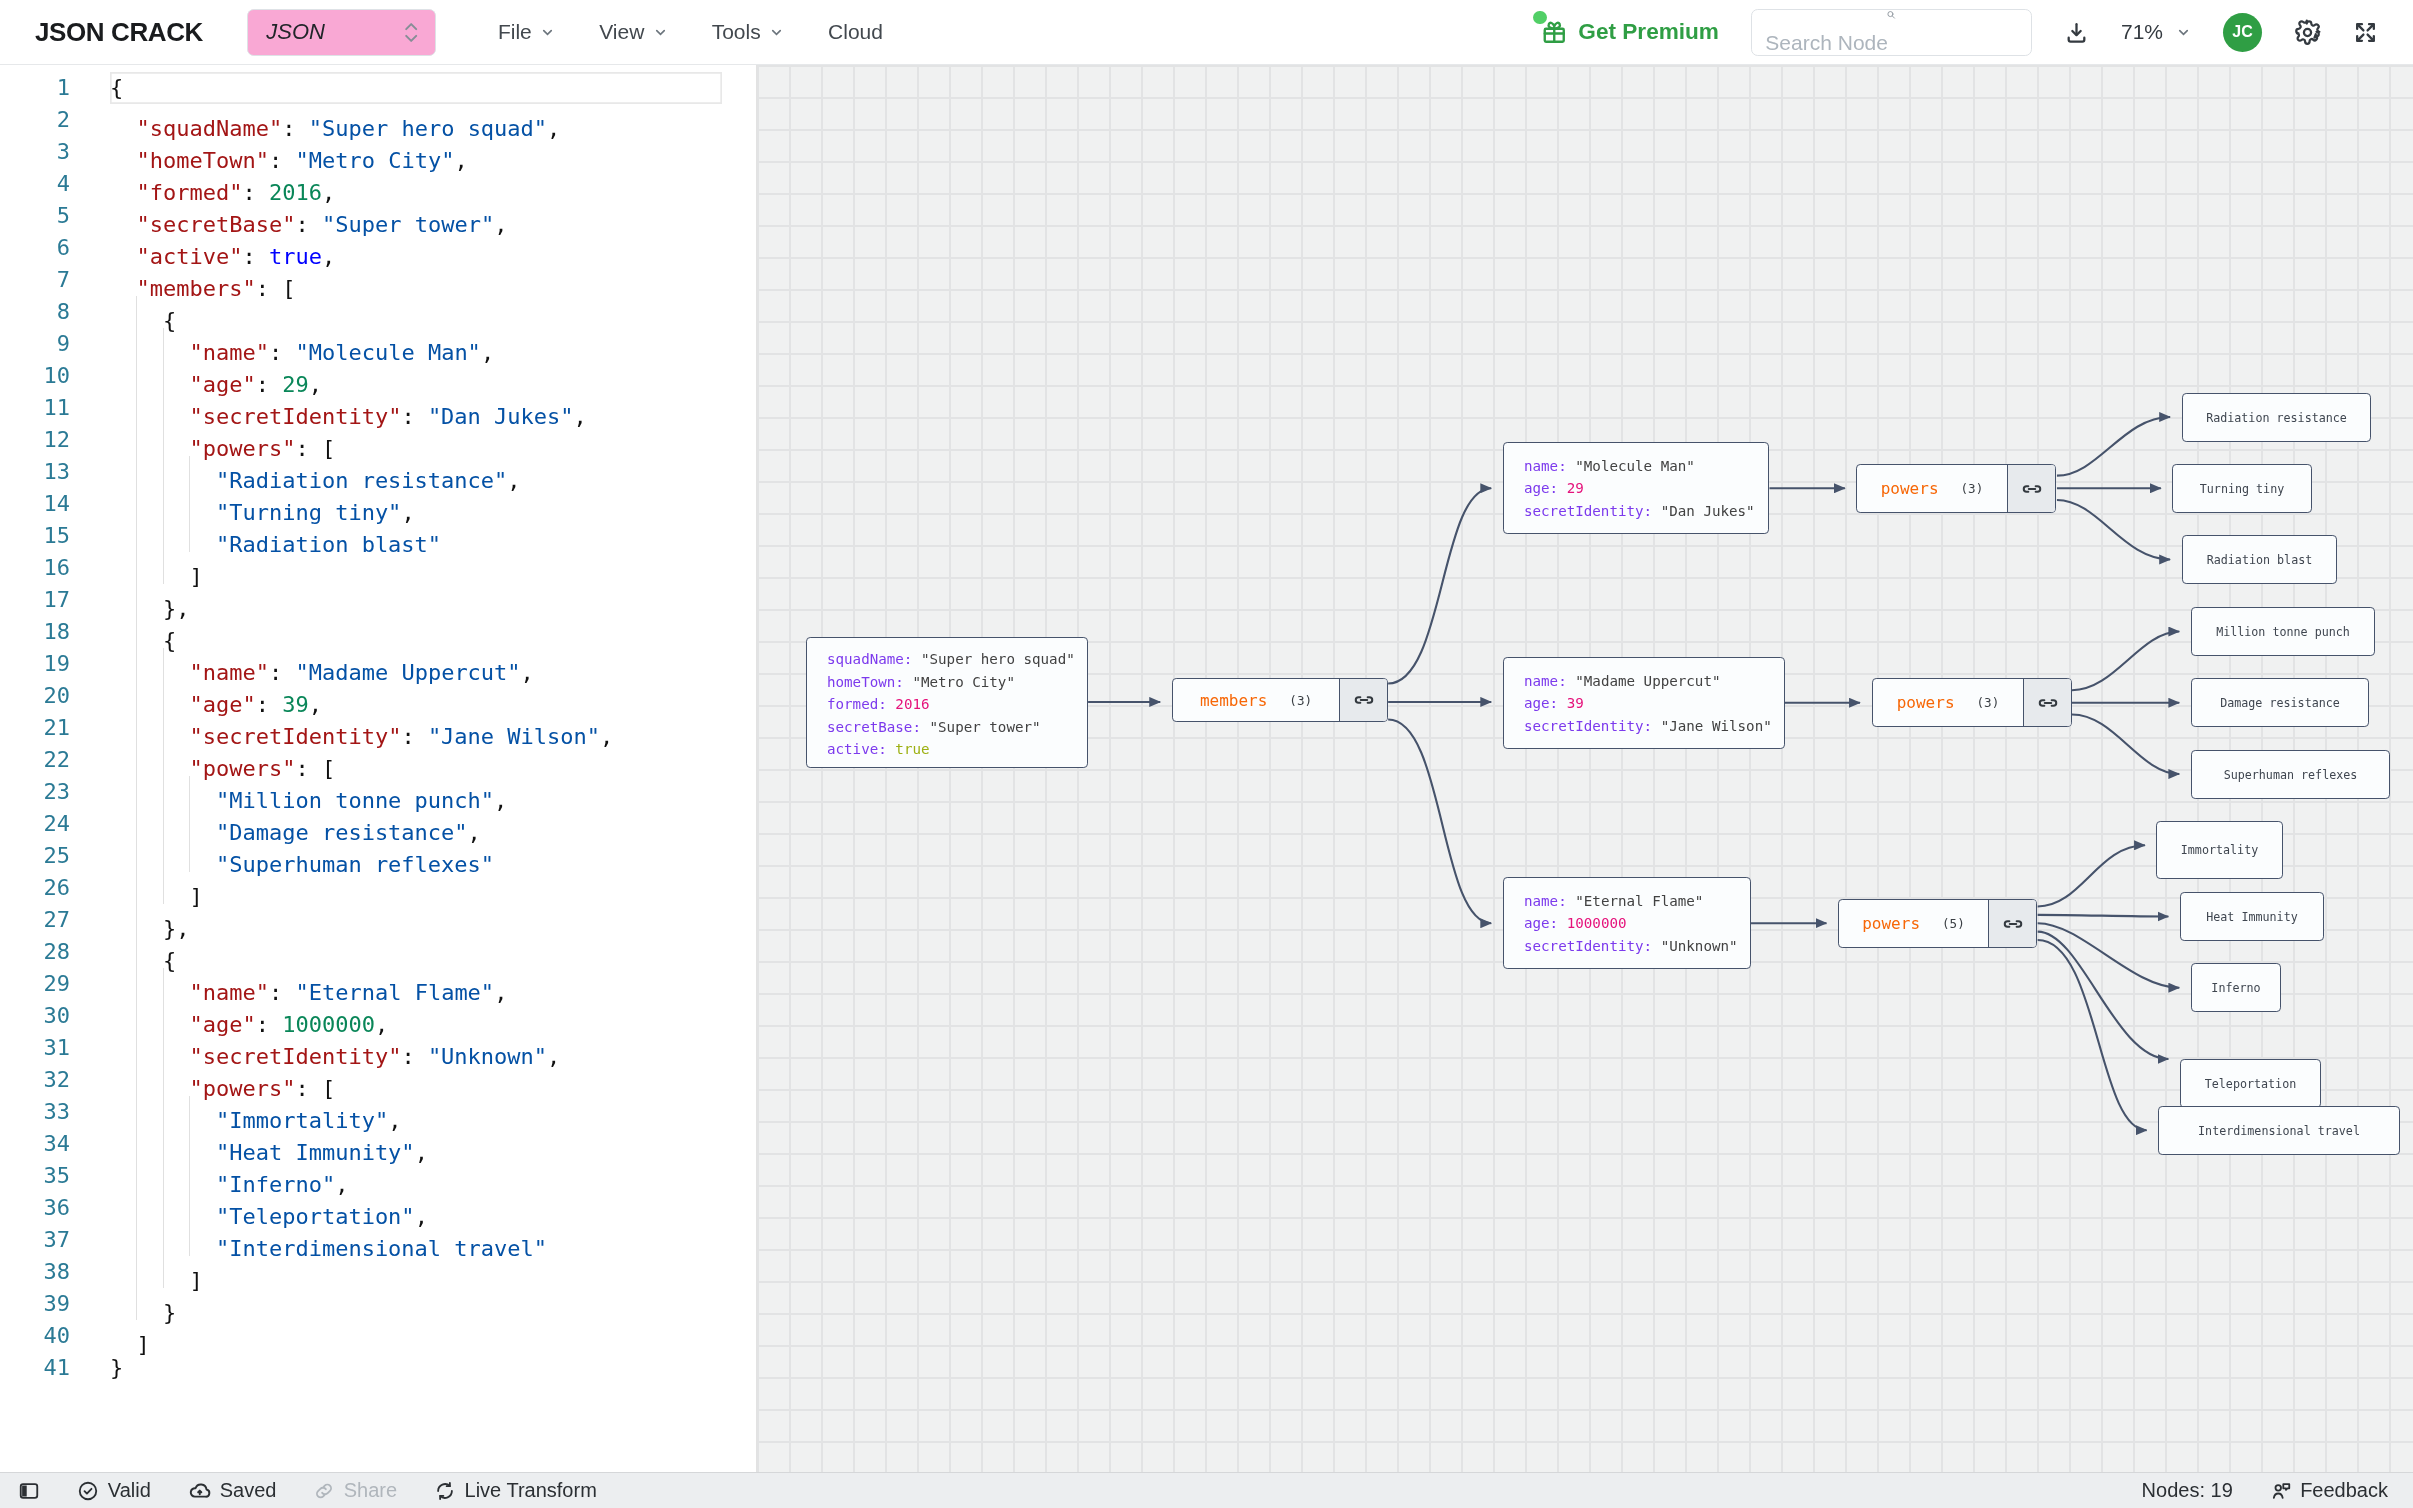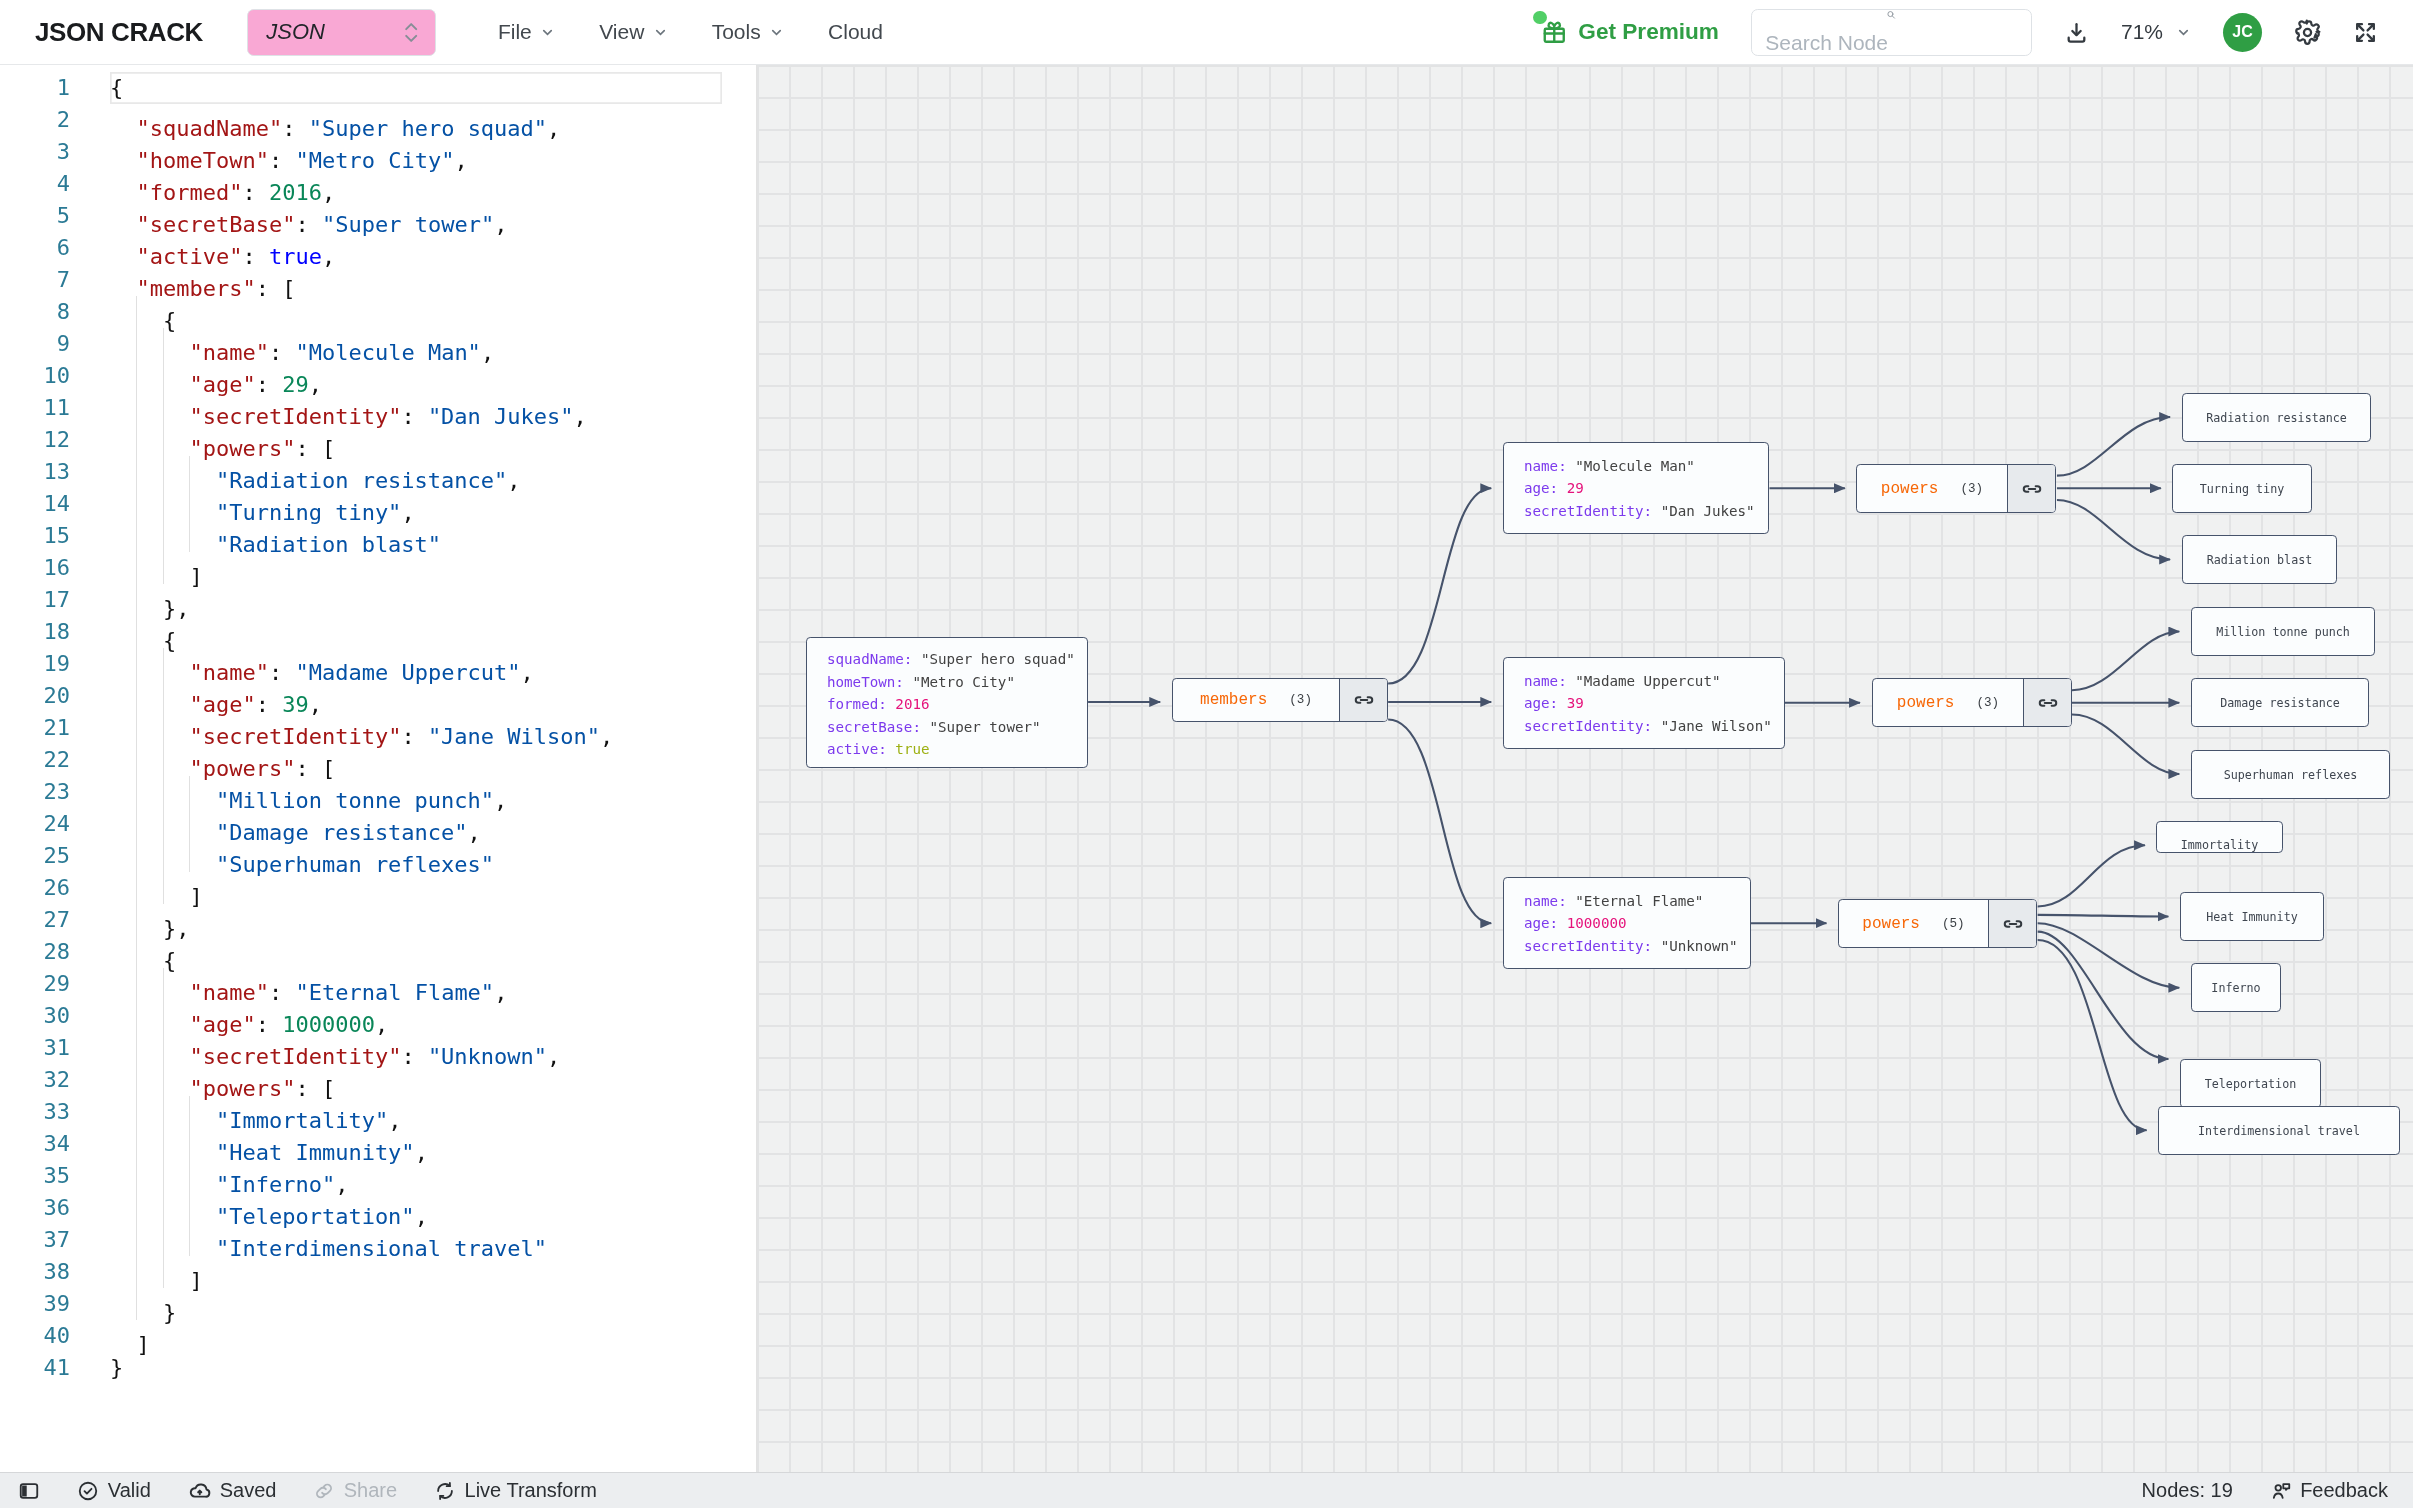--- a/index.html
+++ b/index.html
@@ -58,21 +58,21 @@
       linear-gradient(to bottom,#e2e3e4 1.7px,transparent 1.7px);
     background-size:32px 32px; overflow:hidden; }
   .edges { position:absolute; left:0; top:0; }
   .gnode { position:absolute; background:#fbfdfe; border:1.7px solid #46536b; border-radius:4.2px;
     font-family:"DejaVu Sans Mono", monospace; cursor:pointer; }
   .obj { padding:10px 0 0 20px; }
   .grow { font-size:14.2px; line-height:22.6px; white-space:pre; }
   .gkey { color:#7c3aed; }
   .v-s { color:#424242; } .v-n { color:#e5127b; } .v-b { color:#9db012; }
   .parent { display:flex; overflow:hidden; padding:0; }
-  .pmain { flex:1; display:flex; align-items:center; justify-content:center; gap:22px;font-family:Liberation Mono, monospace; }
+  .pmain { flex:1; display:flex; align-items:center; justify-content:center; gap:22px; }
   .plabel { color:#f76707; font-size:16px; }
   .pcount { color:#3a3f44; font-size:12.6px; }
   .plink { width:48px; flex:none; background:#e7eaed; border-left:1.7px solid #46536b;
     display:flex; align-items:center; justify-content:center; color:#343a40; }
   .leaf { display:flex; align-items:center; justify-content:center; font-size:11.7px; color:#3f4650; }
 
   
   .statusbar { position:absolute; left:0; bottom:0; width:2413px; height:36px; background:#eceef0;
     border-top:0.8px solid #d5d7d9; display:flex; align-items:center; justify-content:space-between;
     padding:0 25px 0 18.4px; z-index:5; }
@@ -340,21 +340,21 @@
     </div>
     <div class="plink">
       <svg width="22" height="22" viewBox="0 0 24 24" fill="none" stroke="currentColor" stroke-width="2.2" stroke-linecap="round">
           <path d="M8 15H6a3 3 0 0 1 0-6h2"></path>
           <path d="M16 9h2a3 3 0 0 1 0 6h-2"></path>
           <path d="M8.5 12h7"></path>
         </svg>
     </div>
   </div>
 
-  <div class="gnode leaf" style="left:1399px; top:756px; width:127px; height:32px;align-items:flex-end;">
+  <div class="gnode leaf" style="left:1399px; top:756px; width:127px; height:58px;">
       <span>Immortality</span>
     </div>
   <div class="gnode leaf" style="left:1423px; top:827px; width:144px; height:49px;">
       <span>Heat Immunity</span>
     </div>
   <div class="gnode leaf" style="left:1434px; top:898px; width:90px; height:49px;">
       <span>Inferno</span>
     </div>
   <div class="gnode leaf" style="left:1423px; top:994px; width:141px; height:49px;">
       <span>Teleportation</span>

